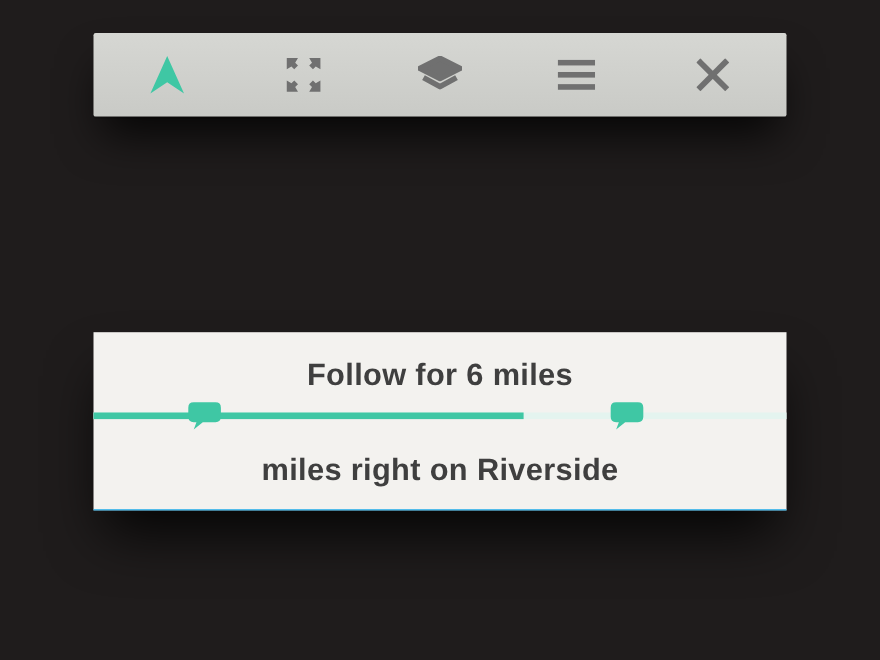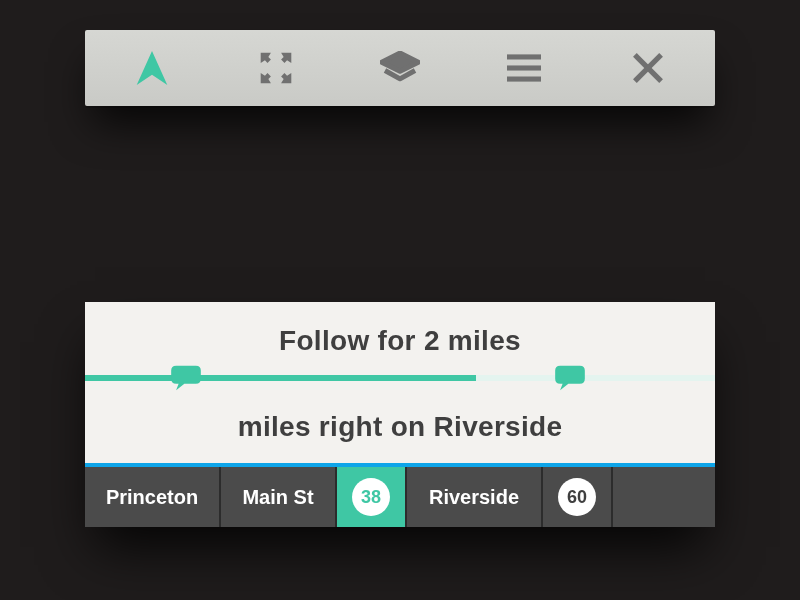--- a/index.html
+++ b/index.html
@@ -37,21 +37,21 @@
     position: absolute;
     left: 85px; top: 302px;
     width: 630px;
     box-shadow: 0 30px 50px -10px rgba(0,0,0,.85);
   }
   .card-top {
     background: #f3f2ef;
     padding: 22px 24px 20px;
     text-align: center;
     position: relative;
-    border-bottom: 4px solid #0ea5e9;
+    border-bottom: 1px solid #0ea5e9;
   }
   .line {
     font-size: 28px;
     font-weight: 700;
     color: #3f3f3f;
     letter-spacing: .3px;
     line-height: 1.2;
     white-space: nowrap;
   }
   .line1 { margin-bottom: 52px; }
@@ -166,56 +166,34 @@
     </svg>
   </div>
 
 </div>
 
 <div class="card">
   <div class="card-top">
 
     <div class="line line1">
       <span>Follow</span>
-      <span>for 2 miles</span>
+      <span>for 6 miles</span>
     </div>
 
     <div class="progress-wrap">
       <div class="track"></div>
       <div class="fill" style="width: 62%;"></div>
       <div class="bubble b1" style="left: calc(16% - 17px);">
         <svg viewBox="0 0 40 34">
           <path d="M8 2 H32 Q38 2 38 8 V18 Q38 24 32 24 H18 L8 32 L11 24 H8 Q2 24 2 18 V8 Q2 2 8 2 Z" fill="#3fc7a4"></path>
         </svg>
       </div>
       <div class="bubble b2" style="left: calc(77% - 17px);">
         <svg viewBox="0 0 40 34">
           <path d="M8 2 H32 Q38 2 38 8 V18 Q38 24 32 24 H18 L8 32 L11 24 H8 Q2 24 2 18 V8 Q2 2 8 2 Z" fill="#3fc7a4"></path>
         </svg>
       </div>
     </div>
 
     <div class="line">miles right on Riverside</div>
   </div>
 
-  <div class="strip">
-    <div class="seg text" style="flex:0 0 136px">
-      <span>Princeton</span>
-    </div>
-    <div class="seg text" style="flex:0 0 116px">
-      <span>Main St</span>
-    </div>
-    <div class="seg badge active">
-      <div class="circle">
-        <span>38</span>
-      </div>
-    </div>
-    <div class="seg text" style="flex:0 0 136px">
-      <span>Riverside</span>
-    </div>
-    <div class="seg badge">
-      <div class="circle">
-        <span>60</span>
-      </div>
-    </div>
-    <div class="seg" style="flex:1"></div>
-  </div>
 </div>
 
 </body></html>

